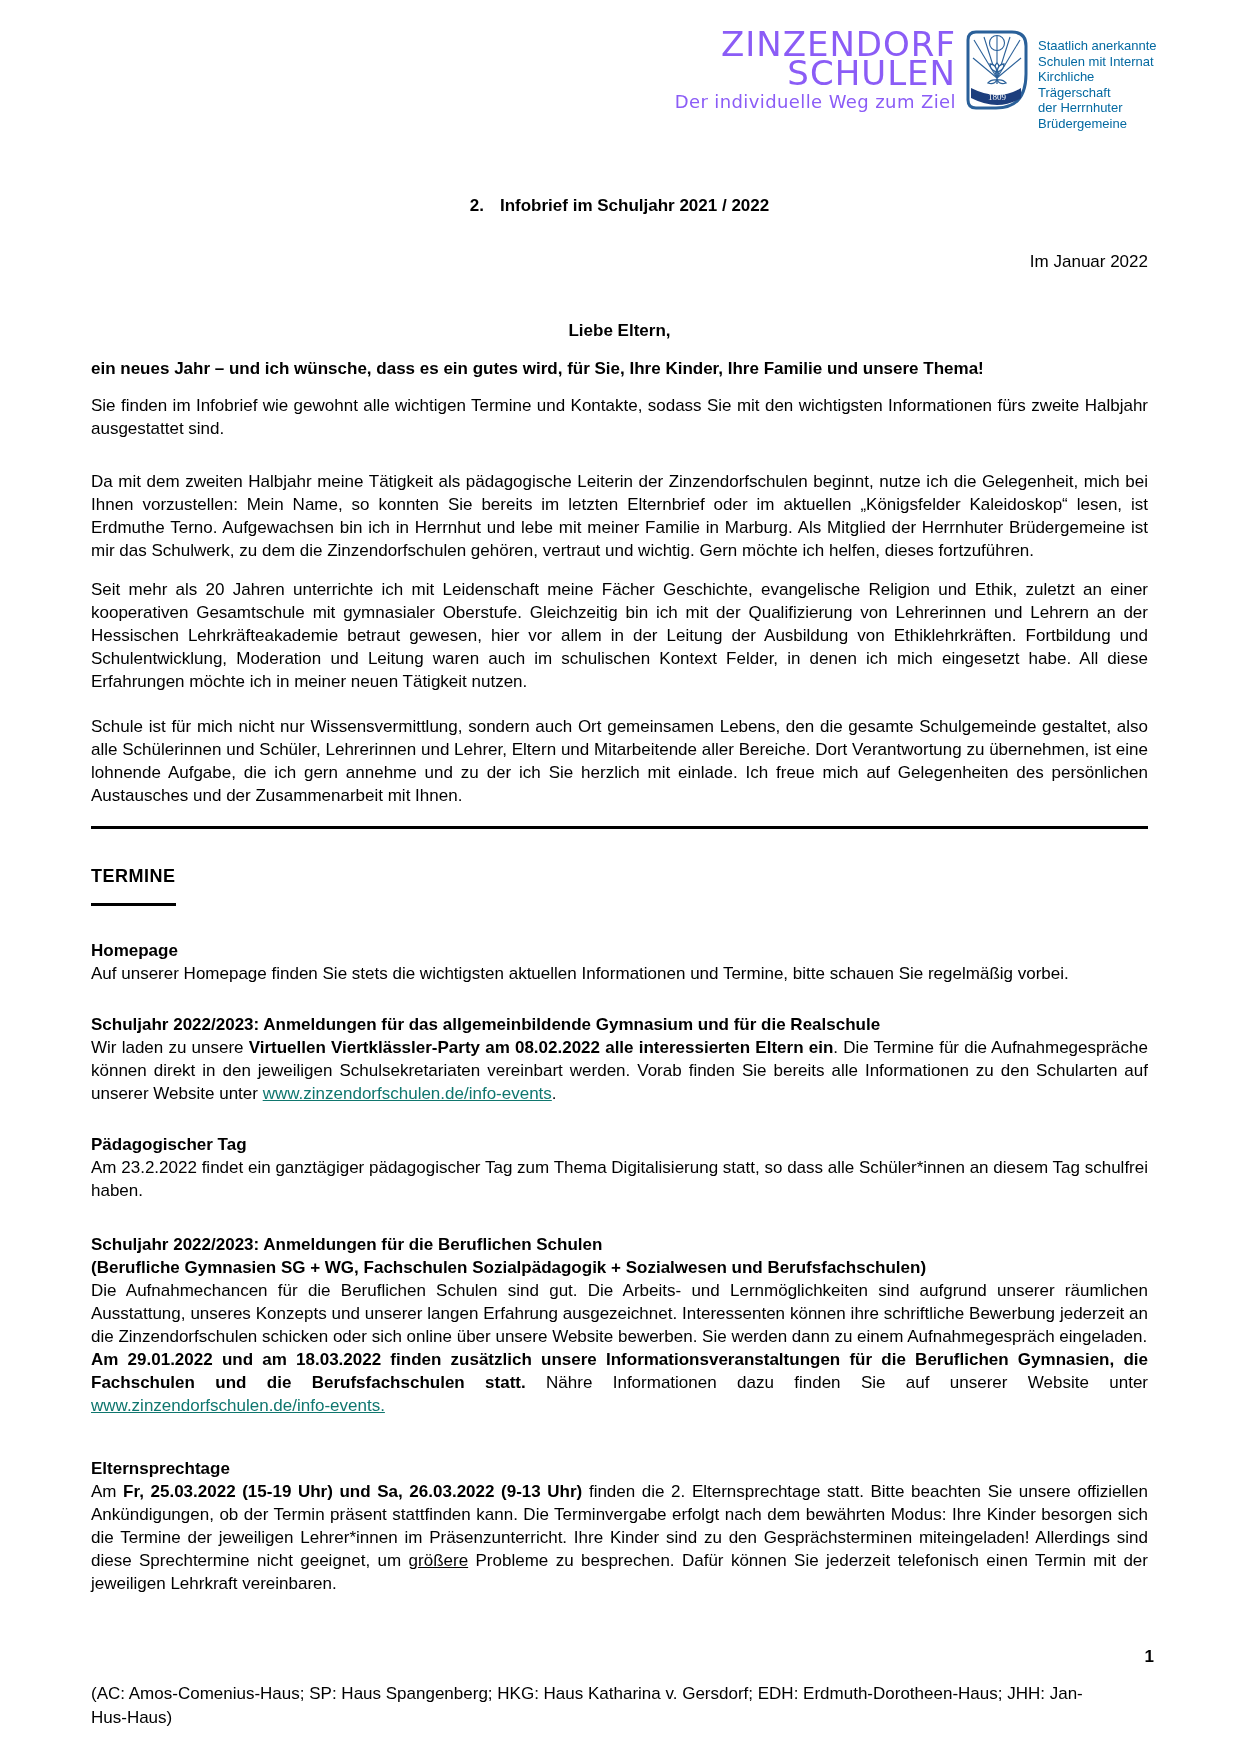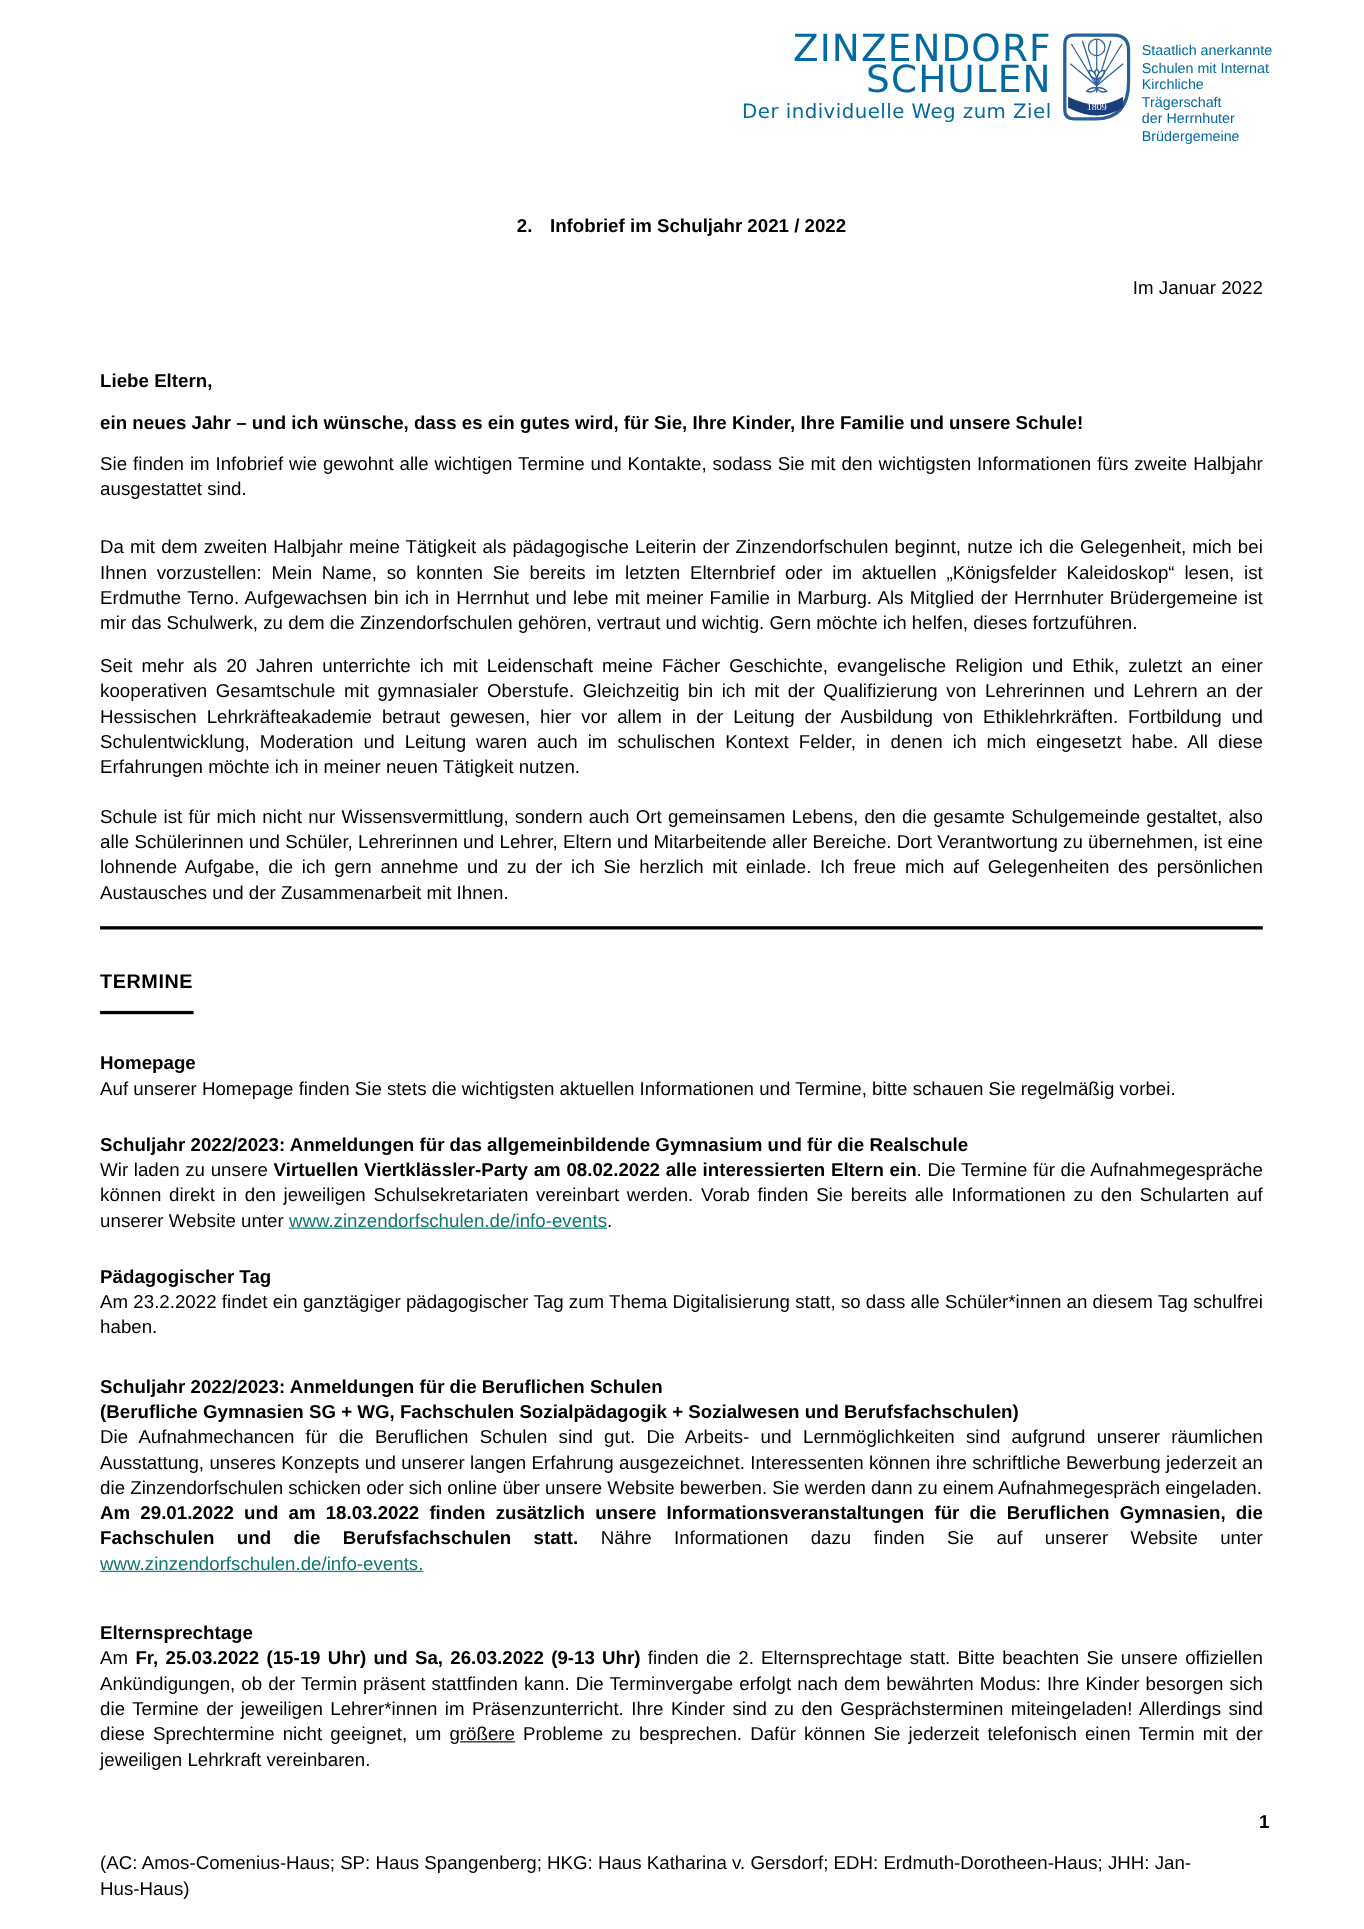--- a/index.html
+++ b/index.html
@@ -9,40 +9,40 @@
     background:#ffffff;color:#000;
     font-family:"Liberation Sans", sans-serif;
     font-size:17px;line-height:23px;
     overflow:hidden;
   }
   
   .letterhead{
     position:absolute;top:30px;right:72px;
     display:flex;align-items:flex-start;gap:10px;
   }
-  .wordmark{ text-align:right;color:#0369a1; }
+  .wordmark{ text-align:right;color:#8b5cf6; }
   .wordmark .wm-line{
     font-family:"DejaVu Sans", sans-serif;
     font-size:34px;line-height:29px;letter-spacing:1px;font-weight:400;
   }
   .wordmark .wm-tagline{
     font-family:"DejaVu Sans", sans-serif;
     font-size:18px;line-height:22px;letter-spacing:.4px;margin-top:3px;
   }
   .emblem{ width:62px;height:82px;flex:0 0 auto; }
   .accreditation{
     color:#0369a1;font-size:13px;line-height:15.5px;
     padding-top:8px;max-width:130px;
   }
   
   .content{ position:absolute;left:91px;top:16px;width:1057px; }
   .doc-title{ margin-top:178px;text-align:center;font-weight:bold; }
   .doc-title .num{ margin-right:16px; }
   .date-row{ text-align:right;margin-top:33px; }
-  .salutation{ font-weight:bold;margin-top:62px; }
+  .salutation{ font-weight:bold;margin-top:46px;text-align:center; }
   .opening{ font-weight:bold;margin-top:15px;text-align:justify; }
   .para{ text-align:justify; }
   .p1{ margin-top:14px; }
   .p2{ margin-top:30px; }
   .p3{ margin-top:16px; }
   .p4{ margin-top:22px; }
   .rule{ margin-top:19px;border:0;border-top:3px solid #000;width:100%; }
   .termine-h{
     margin-top:36px;font-weight:bold;font-size:18px;
   }
@@ -106,21 +106,21 @@
   <div class="content">
 
     <div class="doc-title">
       <span class="num">2.</span><span>Infobrief im Schuljahr 2021 / 2022</span>
     </div>
 
     <div class="date-row">Im Januar 2022</div>
 
     <div class="salutation">Liebe Eltern,</div>
 
-    <div class="opening">ein neues Jahr – und ich wünsche, dass es ein gutes wird, für Sie, Ihre Kinder, Ihre Familie und unsere Schule!</div>
+    <div class="opening">ein neues Jahr – und ich wünsche, dass es ein gutes wird, für Sie, Ihre Kinder, Ihre Familie und unsere Thema!</div>
 
     <div class="para p1">Sie finden im Infobrief wie gewohnt alle wichtigen Termine und Kontakte, sodass Sie mit den wichtigsten Informationen fürs zweite Halbjahr ausgestattet sind.</div>
     <div class="para p2">Da mit dem zweiten Halbjahr meine Tätigkeit als pädagogische Leiterin der Zinzendorfschulen beginnt, nutze ich die Gelegenheit, mich bei Ihnen vorzustellen: Mein Name, so konnten Sie bereits im letzten Elternbrief oder im aktuellen „Königsfelder Kaleidoskop“ lesen, ist Erdmuthe Terno. Aufgewachsen bin ich in Herrnhut und lebe mit meiner Familie in Marburg. Als Mitglied der Herrnhuter Brüdergemeine ist mir das Schulwerk, zu dem die Zinzendorfschulen gehören, vertraut und wichtig. Gern möchte ich helfen, dieses fortzuführen.</div>
     <div class="para p3">Seit mehr als 20 Jahren unterrichte ich mit Leidenschaft meine Fächer Geschichte, evangelische Religion und Ethik, zuletzt an einer kooperativen Gesamtschule mit gymnasialer Oberstufe. Gleichzeitig bin ich mit der Qualifizierung von Lehrerinnen und Lehrern an der Hessischen Lehrkräfteakademie betraut gewesen, hier vor allem in der Leitung der Ausbildung von Ethiklehrkräften. Fortbildung und Schulentwicklung, Moderation und Leitung waren auch im schulischen Kontext Felder, in denen ich mich eingesetzt habe. All diese Erfahrungen möchte ich in meiner neuen Tätigkeit nutzen.</div>
     <div class="para p4">Schule ist für mich nicht nur Wissensvermittlung, sondern auch Ort gemeinsamen Lebens, den die gesamte Schulgemeinde gestaltet, also alle Schülerinnen und Schüler, Lehrerinnen und Lehrer, Eltern und Mitarbeitende aller Bereiche. Dort Verantwortung zu übernehmen, ist eine lohnende Aufgabe, die ich gern annehme und zu der ich Sie herzlich mit einlade. Ich freue mich auf Gelegenheiten des persönlichen Austausches und der Zusammenarbeit mit Ihnen.</div>
 
     <hr class="rule">
 
     <div class="termine-h"><span>TERMINE</span></div>
 

